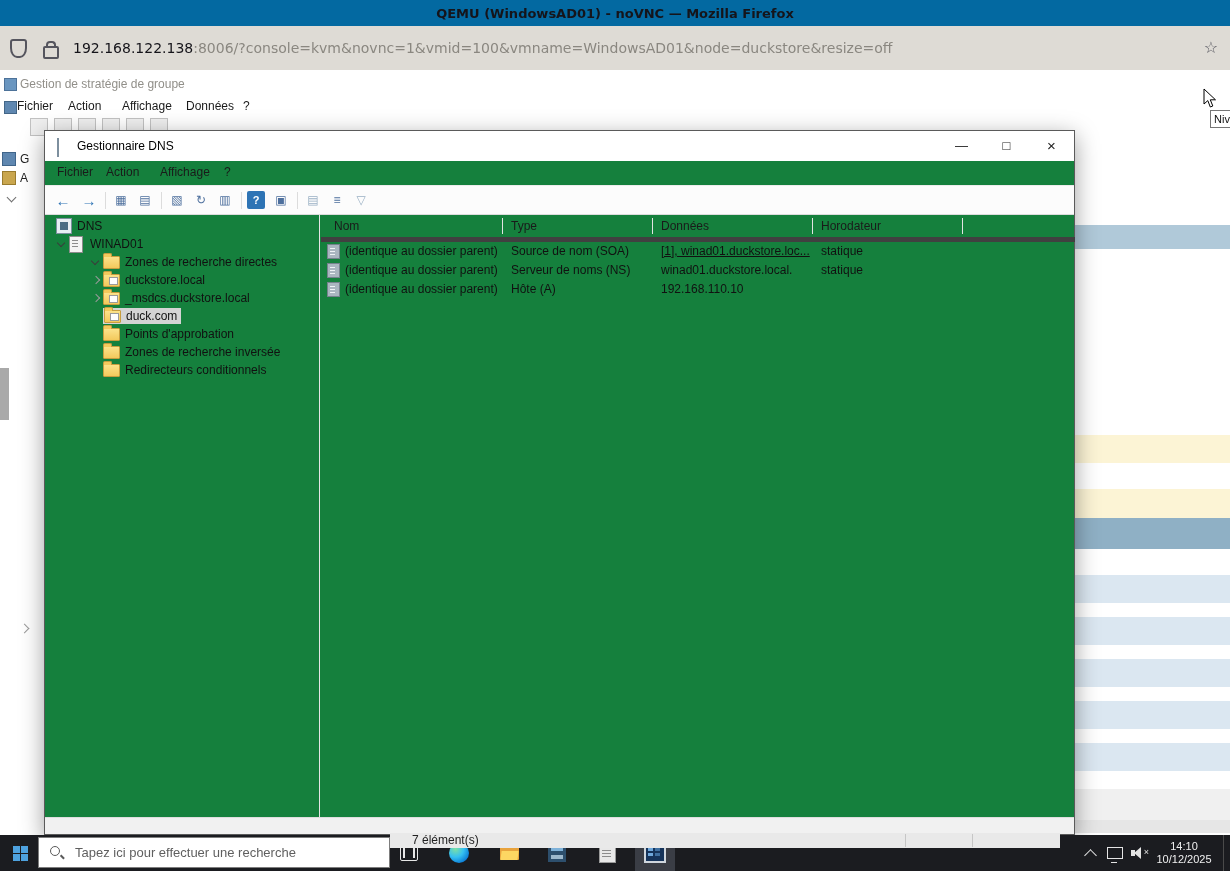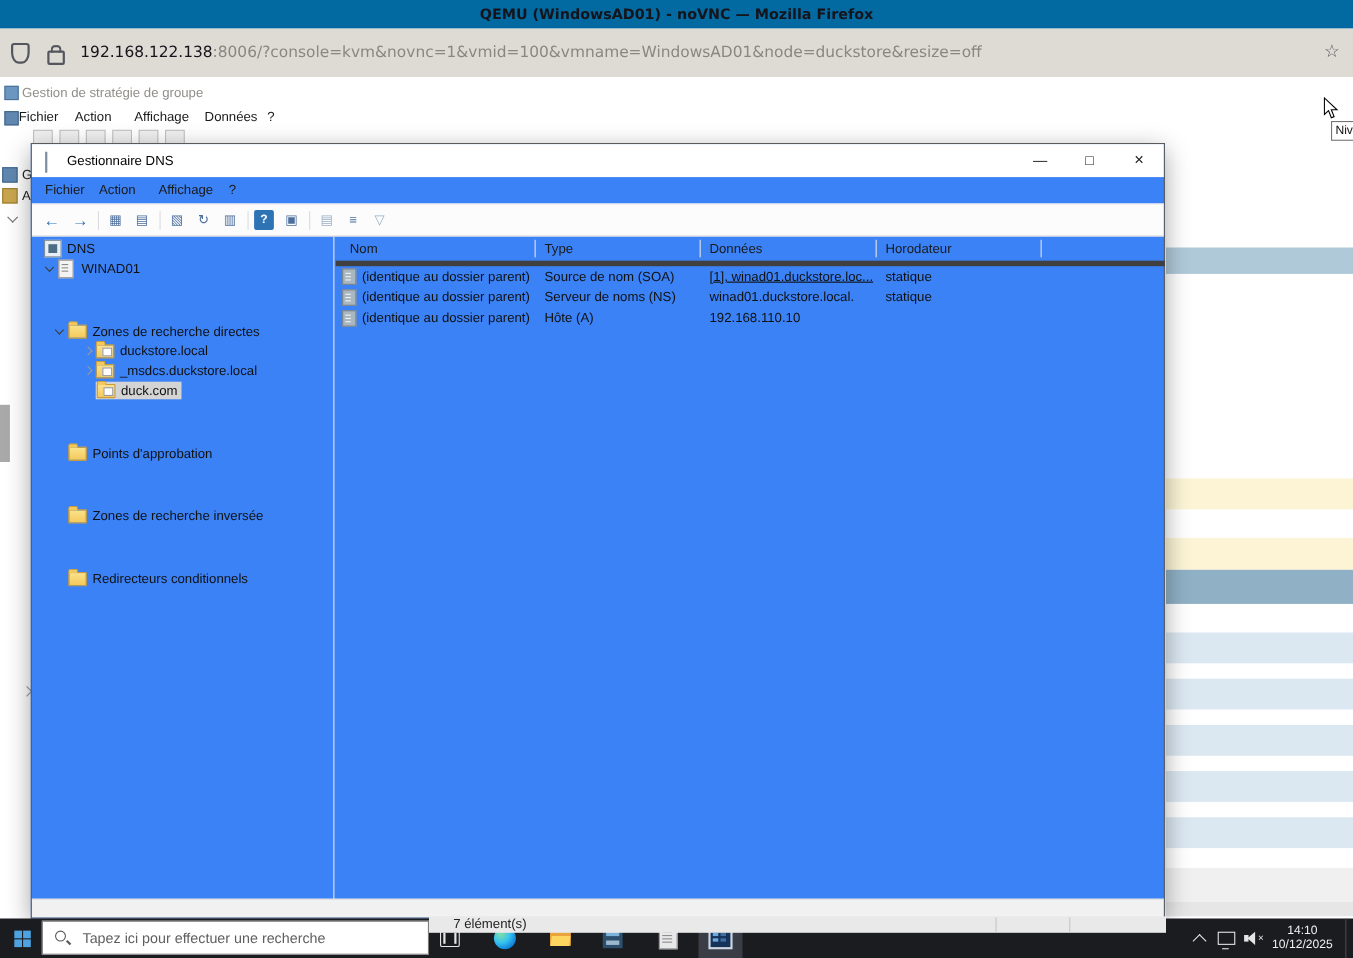--- a/index.html
+++ b/index.html
@@ -50,21 +50,21 @@
   
   .gpmc-right{position:absolute;left:1060px;top:0;width:170px;height:780px;background:#fff;}
   .gr{position:absolute;left:0;width:100%;}
 
   
   .gpmc-status{position:absolute;left:390px;top:763px;width:670px;height:15px;background:#e9e9e9;
                font-size:12px;color:#222;line-height:15px;padding-left:22px;box-sizing:border-box;z-index:8;}
   .gpmc-status i{position:absolute;top:1px;height:13px;border-left:1px solid #c6c6c6;}
 
   
-  .dns-window{position:absolute;left:28px;top:60px;width:1031px;height:705px;background:#3b82f6;
+  .dns-window{position:absolute;left:44px;top:60px;width:1031px;height:705px;background:#15803d;
               border:1px solid #5a5a5a;box-shadow:0 6px 22px rgba(0,0,0,.38);z-index:5;box-sizing:border-box;}
   .dns-titlebar{position:absolute;left:0;top:0;width:100%;height:30px;background:#fff;}
   .dns-title{position:absolute;left:32px;top:8px;font-size:12px;color:#000;}
   .dns-appicon{position:absolute;left:12px;top:8px;}
   .ctrl{position:absolute;top:0;width:45px;height:30px;line-height:30px;text-align:center;font-size:13px;color:#1a1a1a;}
   .ctrl.min{right:90px;}.ctrl.max{right:45px;}.ctrl.close{right:0;font-size:15px;}
   .dns-menubar{position:absolute;left:0;top:30px;height:24px;width:100%;font-size:12px;color:#1a1a1a;}
   .dns-menubar span{position:absolute;top:4px;}
   .dns-toolbar{position:absolute;left:0;top:54px;height:30px;width:100%;background:#fcfcfc;
                border-top:1px solid #ececec;border-bottom:1px solid #dcdcdc;box-sizing:border-box;}
@@ -72,21 +72,21 @@
        justify-content:center;font-size:12px;color:#4d6f9d;}
   .tbi.nav{font-size:15px;font-weight:bold;color:#2e74b5;}
   .tbi.help{background:#2e74b5;color:#fff;border-radius:2px;font-weight:bold;font-size:11px;
             width:18px;height:18px;top:5px;}
   .tbi.dim{color:#9ab0c4;}
   .tb-sep{position:absolute;top:6px;height:17px;border-left:1px solid #dcdcdc;}
 
   .left-pane{position:absolute;left:0;top:84px;width:275px;height:605px;border-right:1px solid #e5e5e5;
              padding-top:2px;box-sizing:border-box;overflow:hidden;}
   .trow{display:flex;align-items:center;height:18px;font-size:12px;color:#111;white-space:nowrap;}
-  .l0{padding-left:11px;}.l1{padding-left:10px;}.l2{padding-left:19px;margin-top:39px;}.l3{padding-left:44px;}
+  .l0{padding-left:11px;}.l1{padding-left:10px;}.l2{padding-left:44px;}.l3{padding-left:44px;}
   .chev{width:14px;height:14px;position:relative;flex:0 0 14px;}
   .chev.down::before{content:"";position:absolute;left:3px;top:3px;width:5px;height:5px;
                      border-right:1.4px solid #3c3c3c;border-bottom:1.4px solid #3c3c3c;transform:rotate(45deg);}
   .chev.right::before{content:"";position:absolute;left:4px;top:4px;width:5px;height:5px;
                       border-right:1.4px solid #9a9a9a;border-bottom:1.4px solid #9a9a9a;transform:rotate(-45deg);}
   .selwrap{display:flex;align-items:center;background:#d4d4d4;padding:1px 4px 1px 1px;}
 
   .folder-icon{position:relative;width:15px;height:11px;flex:0 0 15px;margin-right:5px;
                background:linear-gradient(#fbe28a,#f3c95c);border:1px solid #c79d3f;border-radius:1px;}
   .folder-icon::before{content:"";position:absolute;left:-1px;top:-4px;width:7px;height:3px;

